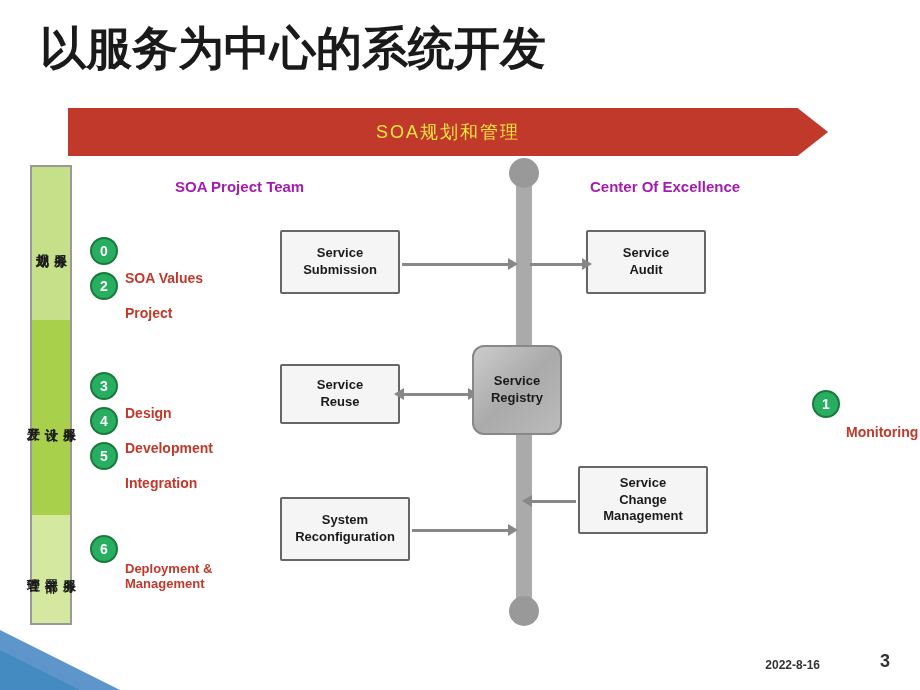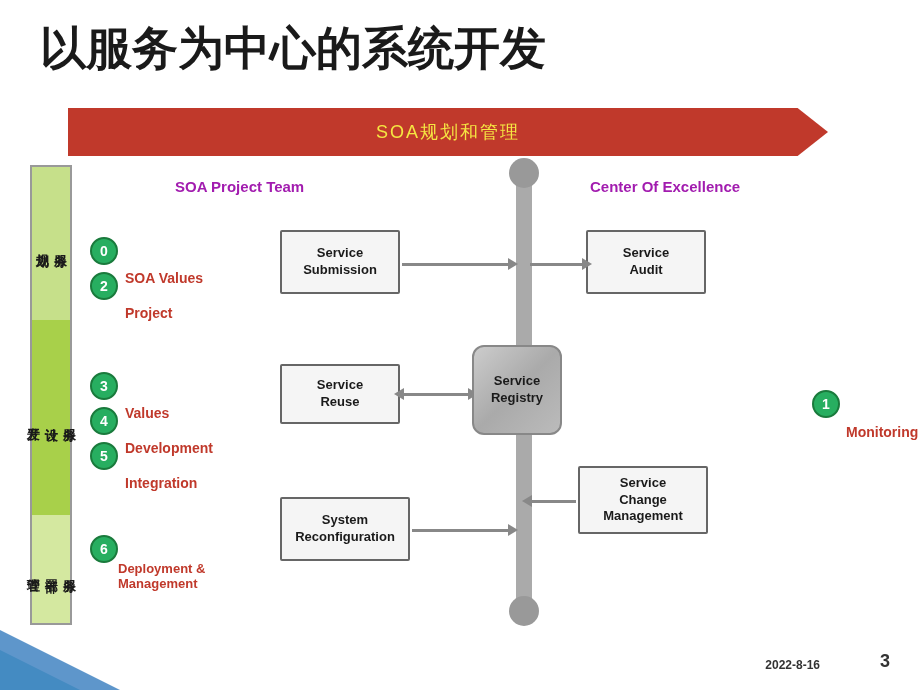--- a/index.html
+++ b/index.html
@@ -300,36 +300,36 @@
 <div class="item-label" style="top:239px; left:125px;">SOA Values</div>
 
 <div class="num-circle" style="top:272px; left:90px;">
   <span>2</span>
 </div>
 <div class="item-label" style="top:274px; left:125px;">Project</div>
 
 <div class="num-circle" style="top:372px; left:90px;">
   <span>3</span>
 </div>
-<div class="item-label" style="top:374px; left:125px;">Values</div>
+<div class="item-label" style="top:374px; left:125px;">Design</div>
 
 <div class="num-circle" style="top:407px; left:90px;">
   <span>4</span>
 </div>
 <div class="item-label" style="top:409px; left:125px;">Development</div>
 
 <div class="num-circle" style="top:442px; left:90px;">
   <span>5</span>
 </div>
 <div class="item-label" style="top:444px; left:125px;">Integration</div>
 
 <div class="num-circle" style="top:535px; left:90px;">
   <span>6</span>
 </div>
-<div class="item-label" style="top:530px; left:118px; font-size:13px;">Deployment &amp;<br>Management</div>
+<div class="item-label" style="top:530px; left:125px; font-size:13px;">Deployment &amp;<br>Management</div>
 
 <div class="box" style="top:230px; left:280px; width:120px; height:64px;">
   <span>Service<br>Submission</span>
 </div>
 
 <div class="arrow-right" style="top:263px; left:402px; width:108px;"></div>
 
 <div class="box" style="top:230px; left:586px; width:120px; height:64px;">
   <span>Service<br>Audit</span>
 </div>

